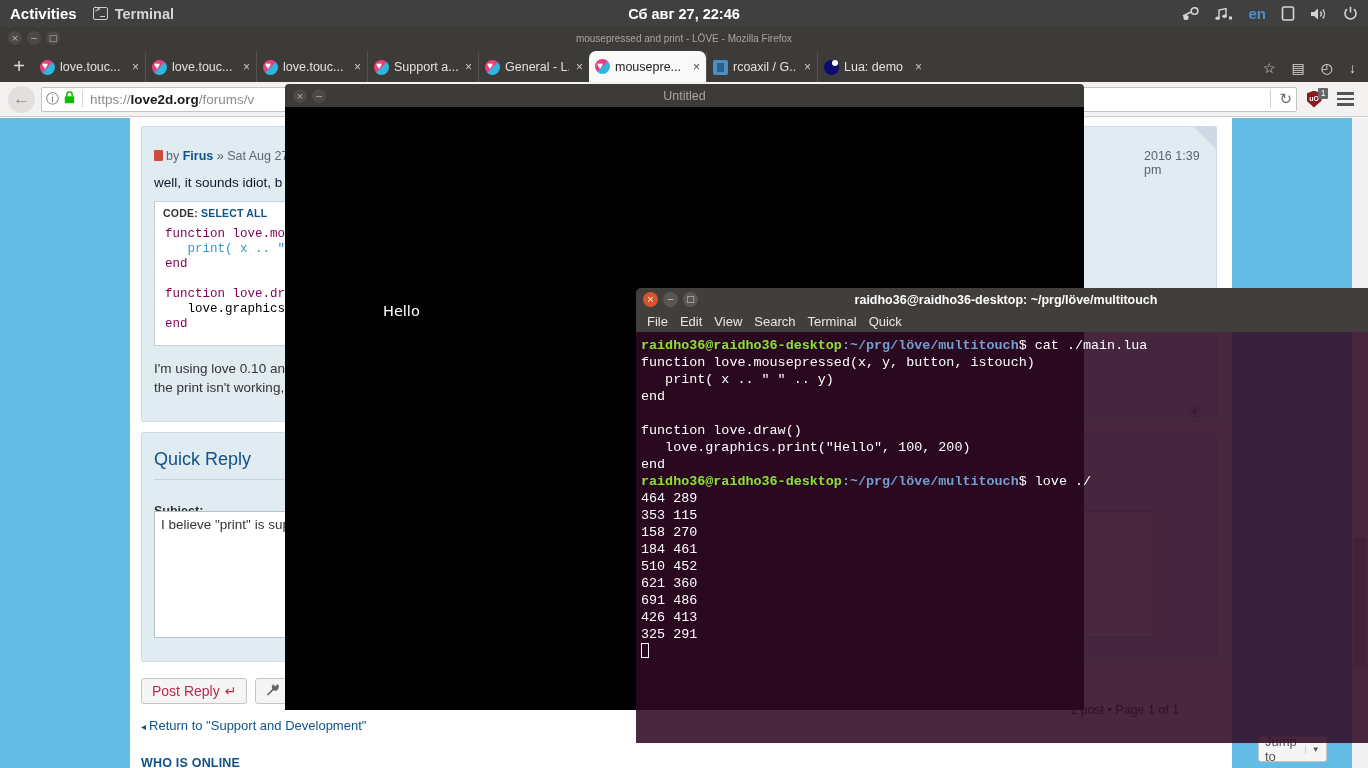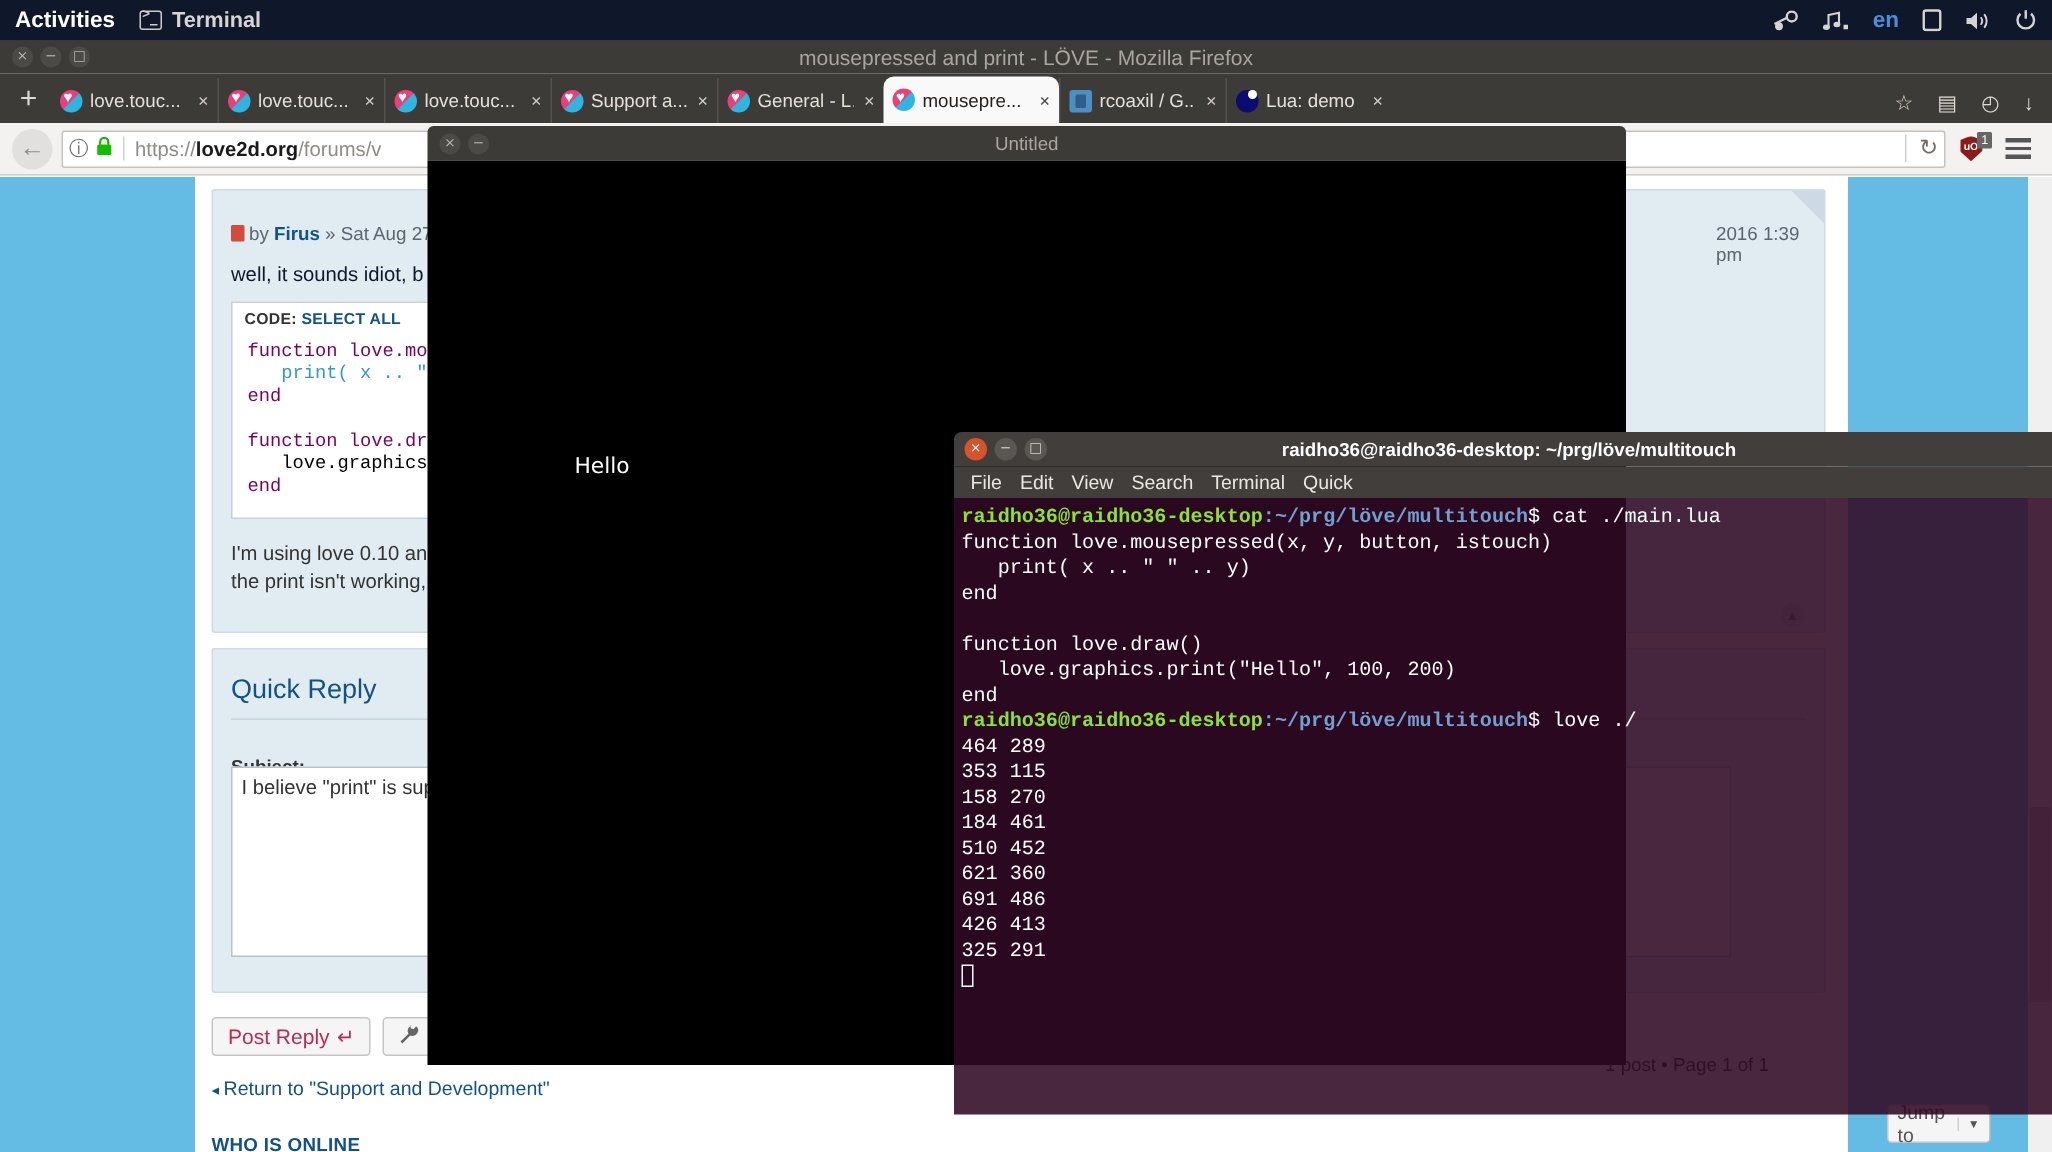--- a/index.html
+++ b/index.html
@@ -7,21 +7,21 @@
     width: 1368px; height: 768px;
     overflow: hidden;
     background: #000;
     font-family: "Liberation Sans", sans-serif;
   }
   #screen { position: relative; width: 1368px; height: 768px; overflow: hidden; }
 
   
   #topbar {
     position: absolute; left: 0; top: 0; width: 1368px; height: 27px;
-    background: #0f172a; color: #d9d5d2;
+    background: #404040; color: #d9d5d2;
     display: flex; align-items: center;
     font-size: 14.5px; font-weight: bold;
     z-index: 100;
   }
   #topbar .tb-left { display: flex; align-items: center; gap: 16px; padding-left: 10px; }
   #topbar .activities { color: #ffffff; font-weight: bold; font-size: 15px; }
   #topbar .app-entry { display: flex; align-items: center; gap: 7px; color: #d8d4d1; }
   .term-glyph {
     width: 15px; height: 13px; border: 1.6px solid #cfcbc8; border-radius: 2px;
     display: inline-block; position: relative;
@@ -56,21 +56,21 @@
   }
   .wbtns { display: flex; gap: 5px; padding-left: 8px; align-items: center; }
   .wbtn {
     width: 14px; height: 14px; border-radius: 50%;
     background: #4c4a46; color: #b9b5b1;
     font-size: 9px; line-height: 14px; text-align: center;
     font-family: "DejaVu Sans", sans-serif;
   }
   .ff-title {
     position: absolute; left: 0; right: 0; text-align: center;
-    font-size: 14px; color: #a9a5a1;
+    font-size: 10px; color: #a9a5a1;
   }
   .ff-tabstrip {
     height: 33px; background: #3d3b37;
     display: flex; align-items: flex-end; padding-left: 4px; position: relative;
   }
   .ff-newtab {
     width: 30px; height: 31px; color: #dedad6; font-size: 20px;
     display: flex; align-items: center; justify-content: center;
     font-weight: 300;
   }
@@ -321,20 +321,21 @@
 <div id="screen">
 
   <div id="topbar">
     <div class="tb-left">
       <span class="activities">Activities</span>
       <span class="app-entry">
         <span class="term-glyph"></span>
         <span>Terminal</span>
       </span>
     </div>
+    <div class="tb-center">Сб авг 27, 22:46</div>
     <div class="tb-right">
       <span class="tb-ico">
         <svg width="18" height="14" viewBox="0 0 18 14">
             <path d="M1 9 L9 5" stroke="#d7d3d0" stroke-width="1.6" fill="none"></path>
             <circle cx="12.5" cy="4" r="3.3" stroke="#d7d3d0" stroke-width="1.6" fill="none"></circle>
             <circle cx="4" cy="10.5" r="2.6" fill="#d7d3d0"></circle>
           </svg>
       </span>
       <span class="tb-ico">
         <svg width="18" height="14" viewBox="0 0 18 14">

